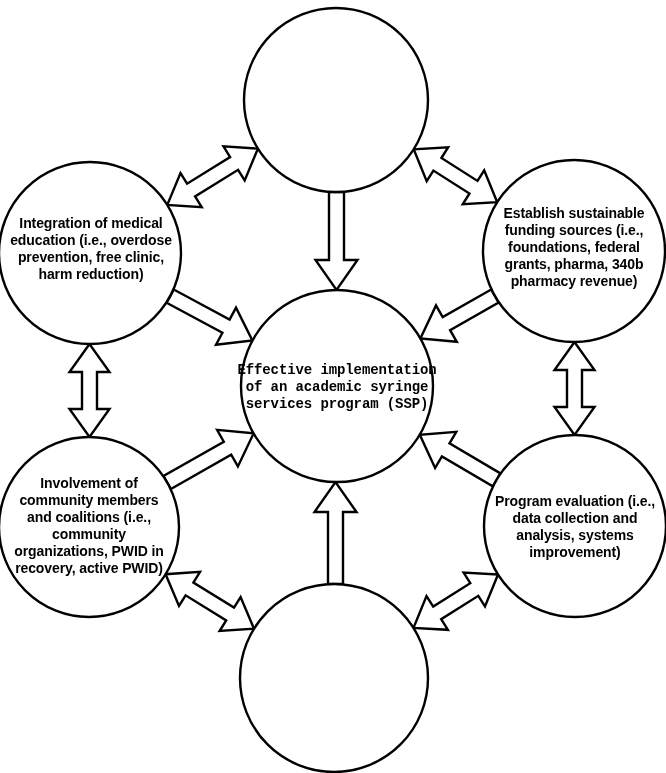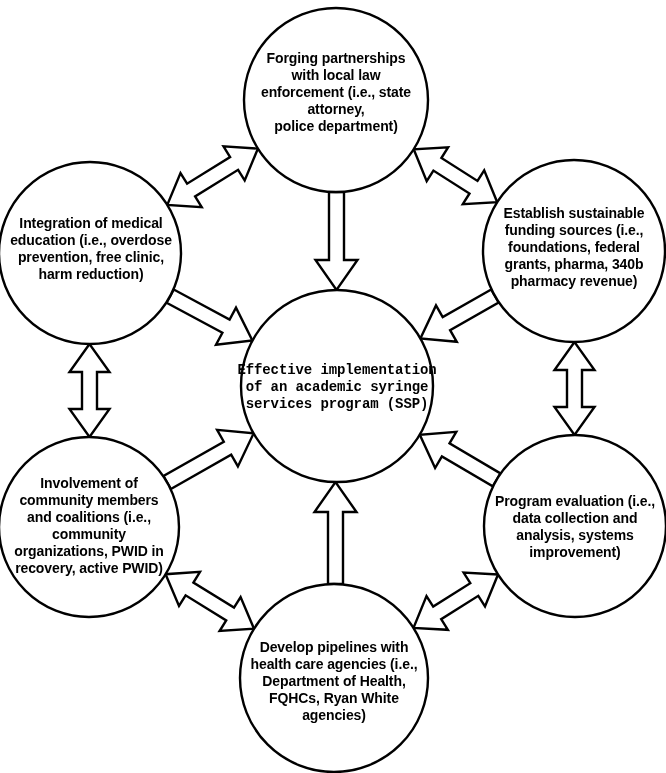--- a/index.html
+++ b/index.html
@@ -56,25 +56,20 @@
 
     <circle cx="336" cy="100" r="92"></circle>
     <circle cx="90" cy="253" r="91"></circle>
     <circle cx="574" cy="251" r="91"></circle>
     <circle cx="337" cy="386" r="96"></circle>
     <circle cx="89" cy="527" r="90"></circle>
     <circle cx="575" cy="526" r="91"></circle>
     <circle cx="334" cy="678" r="94"></circle>
   </svg>
 
-  <div class="label lbl-top">Forging partnerships
-with local law
-enforcement (i.e., state
-attorney,
-police department)</div>
   <div class="label lbl-left-upper">Integration of medical
 education (i.e., overdose
 prevention, free clinic,
 harm reduction)</div>
   <div class="label lbl-right-upper">Establish sustainable
 funding sources (i.e.,
 foundations, federal
 grants, pharma, 340b
 pharmacy revenue)</div>
   <div class="label lbl-center">Effective implementation
@@ -83,18 +78,13 @@
   <div class="label lbl-left-lower">Involvement of
 community members
 and coalitions (i.e.,
 community
 organizations, PWID in
 recovery, active PWID)</div>
   <div class="label lbl-right-lower">Program evaluation (i.e.,
 data collection and
 analysis, systems
 improvement)</div>
-  <div class="label lbl-bottom">Develop pipelines with
-health care agencies (i.e.,
-Department of Health,
-FQHCs, Ryan White
-agencies)</div>
 </div>
 
 </body></html>

